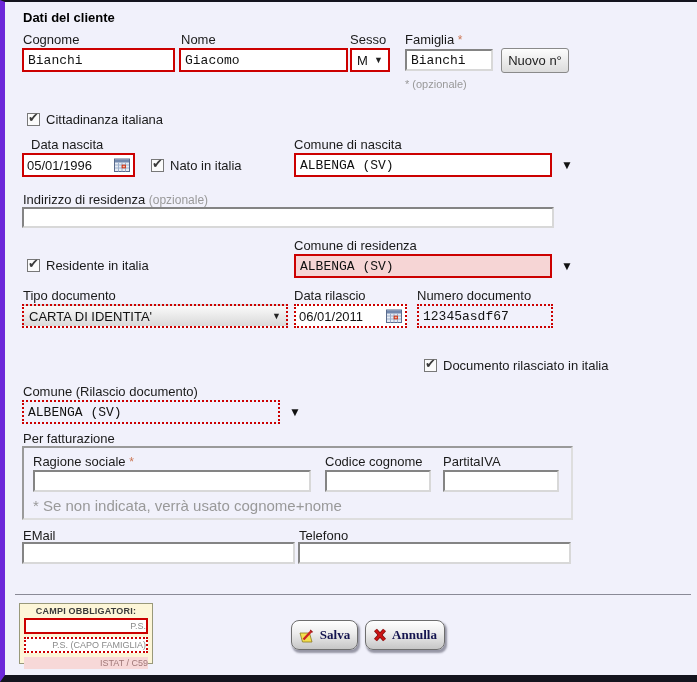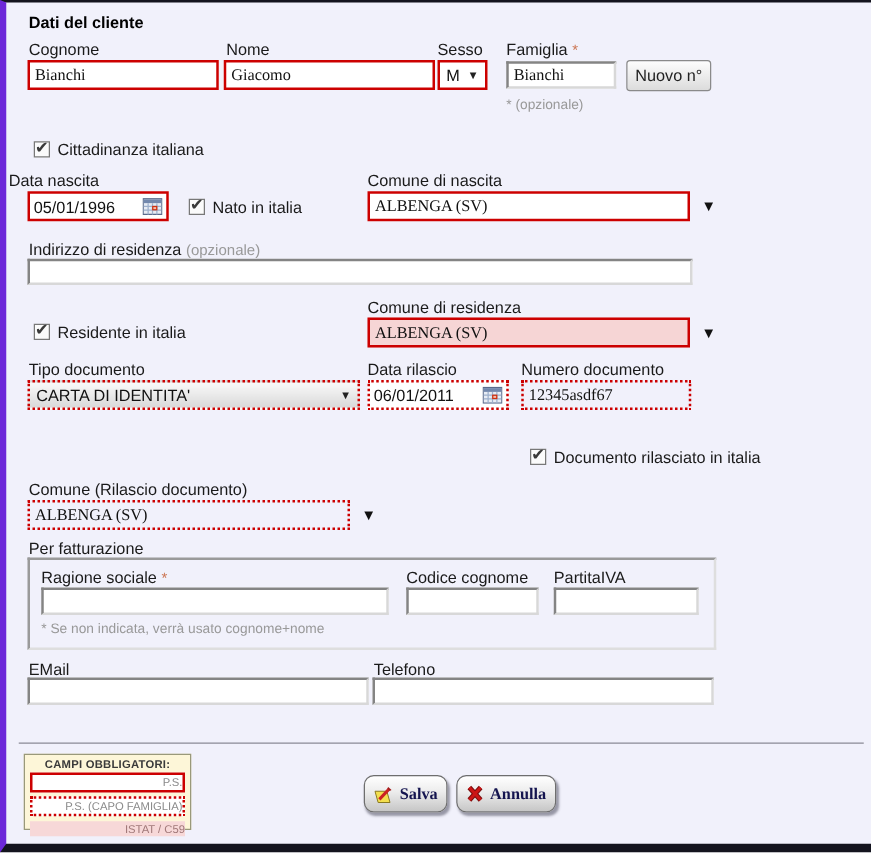--- a/index.html
+++ b/index.html
@@ -5,21 +5,21 @@
   html,body{margin:0;padding:0;background:#fff;}
   .frame{position:relative;width:697px;height:682px;box-sizing:border-box;
     background:#f1f1fb;border-left:5px solid #6d28d9;border-top:2px solid #14141e;
     border-bottom:7px solid #14141e;overflow:hidden;
     font-family:"Liberation Sans",sans-serif;color:#1a1a1a;}
   .title{position:absolute;font-size:13px;font-weight:bold;color:#000;}
   .lbl{position:absolute;font-size:13px;color:#1a1a1a;white-space:nowrap;}
   .hint{color:#999;}
   .req{color:#cc7755;font-size:12px;}
   .inp{position:absolute;box-sizing:border-box;font-size:13px;padding:1px 4px;
-    background:#fff;color:#111;font-family:Liberation Serif, serif;outline:none;}
+    background:#fff;color:#111;font-family:Liberation Mono, monospace;outline:none;}
   .red{border:2px solid #cc0000;}
   .dot{border:2px dotted #cc0000;}
   .gray{border-width:2px;border-style:solid;border-color:#848484 #d8d8d8 #d8d8d8 #848484;}
   .transpbg{background:transparent;}
   .pinkbg{background:#f6d5d5;}
   .datewrap{position:absolute;display:flex;align-items:center;box-sizing:border-box;
     background:#fff;padding:0 3px;}
   .datewrap input{border:none;flex:1;min-width:0;font-size:13px;background:transparent;
     font-family:"Liberation Sans",sans-serif;outline:none;color:#111;padding:0;}
   .selectbox{position:absolute;display:flex;align-items:center;justify-content:space-between;
@@ -72,21 +72,21 @@
   </div>
   <input class="inp gray" style="left: 400px; top: 47px; width: 88px; height: 22px;" value="Bianchi">
   <button class="smallbtn" style="left:496px;top:46px;width:68px;height:25px">Nuovo n°</button>
   <div class="lbl hint" style="left:400px;top:76px;font-size:11px">* (opzionale)</div>
 
   <span class="cb" style="left:22px;top:111px">
     <span class="ck">✔</span>
     </span>
   <div class="lbl" style="left:41px;top:110px">Cittadinanza italiana</div>
 
-  <div class="lbl" style="left:2px;top:135px">Data nascita</div>
+  <div class="lbl" style="left:26px;top:135px">Data nascita</div>
   <div class="datewrap red" style="left:17px;top:151px;width:113px;height:24px">
     <input value="05/01/1996" style="">
     <svg width="16" height="14" viewBox="0 0 16 14" style="cursor:pointer">
       <rect x="0.5" y="1" width="15" height="12.5" fill="#e7ecf4" stroke="#5a6b8c"></rect>
       <rect x="1" y="1.5" width="14" height="3" fill="#7288ad"></rect>
       <path d="M1 7h14 M1 10h14 M4.5 4.5v9 M8 4.5v9 M11.5 4.5v9" stroke="#9db0cc" fill="none"></path>
       <rect x="8.2" y="7.2" width="3.2" height="2.6" fill="#f0c0b0" stroke="#d03010"></rect>
     </svg>
   </div>
   <span class="cb" style="left:146px;top:157px">
@@ -142,21 +142,21 @@
   <div class="fieldset" style="left:17px;top:444px;width:551px;height:74px"></div>
   <div class="lbl" style="left:28px;top:452px">
     <span>Ragione sociale</span>
     <span class="req">*</span>
   </div>
   <div class="lbl" style="left:320px;top:452px">Codice cognome</div>
   <div class="lbl" style="left:438px;top:452px">PartitaIVA</div>
   <input class="inp gray" style="left: 28px; top: 468px; width: 278px; height: 22px;" value="">
   <input class="inp gray" style="left: 320px; top: 468px; width: 106px; height: 22px;" value="">
   <input class="inp gray" style="left: 438px; top: 468px; width: 116px; height: 22px;" value="">
-  <div class="lbl hint" style="left:28px;top:495px;font-size:11px">* Se non indicata, verrà usato cognome+nome</div>
+  <div class="lbl hint" style="left:28px;top:495px;font-size:15px">* Se non indicata, verrà usato cognome+nome</div>
 
   <div class="lbl" style="left:18px;top:526px">EMail</div>
   <input class="inp gray" style="left: 17px; top: 540px; width: 273px; height: 22px;" value="">
   <div class="lbl" style="left:294px;top:526px">Telefono</div>
   <input class="inp gray" style="left: 293px; top: 540px; width: 273px; height: 22px;" value="">
 
   <div class="sep"></div>
 
   <div class="legend">
     <div class="t">CAMPI OBBLIGATORI:</div>

